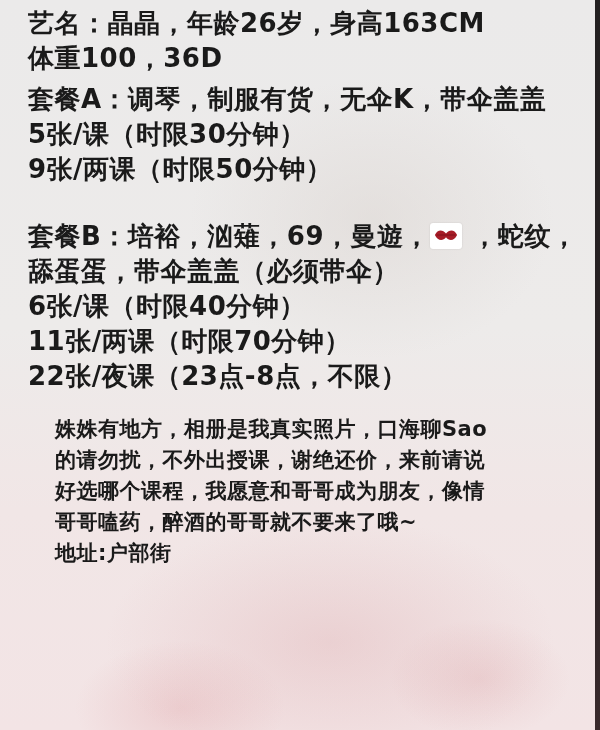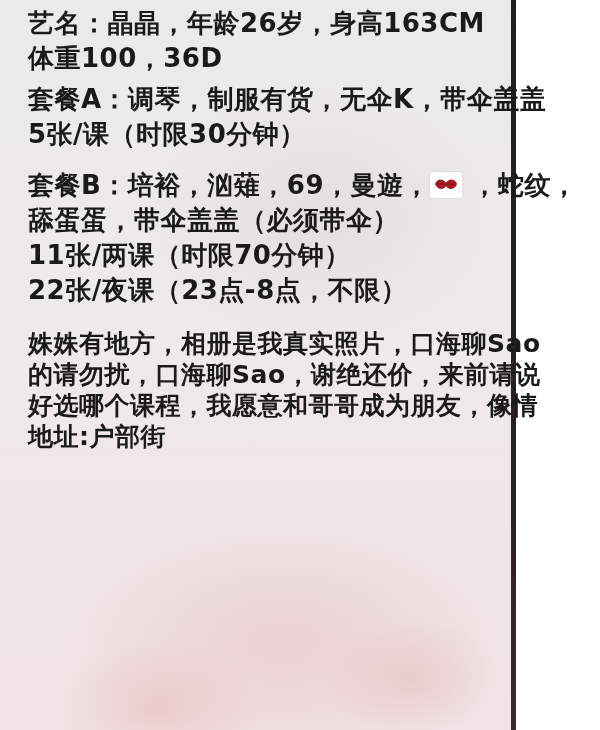--- a/index.html
+++ b/index.html
@@ -1,21 +1,21 @@
 <!DOCTYPE html>
 <html><head>
 <meta charset="utf-8">
 <style>
   html,body{margin:0;padding:0;}
   body{
     width:600px;height:730px;overflow:hidden;
     font-family:"DejaVu Sans","Liberation Sans",sans-serif;
   }
   .canvas{
-    position:relative;width:516px;height:730px;
+    position:relative;width:600px;height:730px;
     color:#1a1a1a;
     background:
       radial-gradient(ellipse 260px 200px at 62% 30%, rgba(214,206,201,0.40), rgba(214,206,201,0) 70%),
       radial-gradient(ellipse 300px 170px at 55% 88%, rgba(206,135,140,0.22), rgba(206,135,140,0) 75%),
       radial-gradient(ellipse 140px 90px at 30% 97%, rgba(210,120,125,0.20), rgba(210,120,125,0) 75%),
       radial-gradient(ellipse 120px 80px at 80% 93%, rgba(205,125,130,0.18), rgba(205,125,130,0) 75%),
       linear-gradient(180deg,#ebeaea 0%,#edebea 45%,#f1e6e6 70%,#f3e4e5 100%);
   }
   .right-strip{
     position:absolute;top:0;right:0;width:5px;height:730px;
@@ -23,23 +23,23 @@
   }
   .content{
     position:absolute;left:28px;top:6px;width:556px;
     font-weight:600;
     letter-spacing:0.5px;
   }
   .line{
     font-size:26px;line-height:35px;white-space:nowrap;
   }
   .sec-a{margin-top:6px;}
-  .sec-b{margin-top:16px;}
+  .sec-b{margin-top:32px;}
   .notes{margin-top:20px;}
-  .notes .line{font-size:25px;line-height:31px;}
+  .notes .line{font-size:21px;line-height:31px;margin-left:27px;}
   .lips{
     display:inline-block;width:32px;height:26px;
     background:#ffffff;border-radius:3px;
     vertical-align:-4px;text-align:center;
     box-shadow:0 0 2px rgba(0,0,0,0.12);
   }
   .lips svg{display:block;margin:4px auto 0;}
 </style>
 </head>
 <body>
@@ -50,35 +50,38 @@
   <div class="content">
 
     <div class="sec">
       <div class="line">艺名：晶晶，年龄26岁，身高163CM</div>
       <div class="line">体重100，36D</div>
     </div>
 
     <div class="sec sec-a">
       <div class="line">套餐A：调琴，制服有货，无伞K，带伞盖盖</div>
       <div class="line">5张/课（时限30分钟）</div>
+      <div class="line">9张/两课（时限50分钟）</div>
     </div>
 
     <div class="sec sec-b">
       <div class="line">
         <span>套餐B：培裕，汹薙，69，曼遊，</span><span class="lips"><svg width="24" height="16" viewBox="0 0 26 16">
               <path d="M1 8 C4 1.5 9.5 2 13 6.5 C16.5 2 22 1.5 25 8 C22 14.5 16.5 15 13 10.5 C9.5 15 4 14.5 1 8 Z" fill="#a61c27"></path>
               <path d="M3 8 L23 8" stroke="#7c1018" stroke-width="1"></path>
             </svg></span><span> ，蛇纹，</span>
       </div>
       <div class="line">舔蛋蛋，带伞盖盖（必须带伞）</div>
+      <div class="line">6张/课（时限40分钟）</div>
       <div class="line">11张/两课（时限70分钟）</div>
       <div class="line">22张/夜课（23点-8点，不限）</div>
     </div>
 
     <div class="sec notes">
       <div class="line">姝姝有地方，相册是我真实照片，口海聊Sao</div>
-      <div class="line">的请勿扰，口海聊Sao，谢绝还价，来前请说</div>
+      <div class="line">的请勿扰，不外出授课，谢绝还价，来前请说</div>
       <div class="line">好选哪个课程，我愿意和哥哥成为朋友，像情</div>
+      <div class="line">哥哥嗑药，醉酒的哥哥就不要来了哦~</div>
       <div class="line">地址:户部街</div>
     </div>
 
   </div>
 </div>
 
 </body></html>

